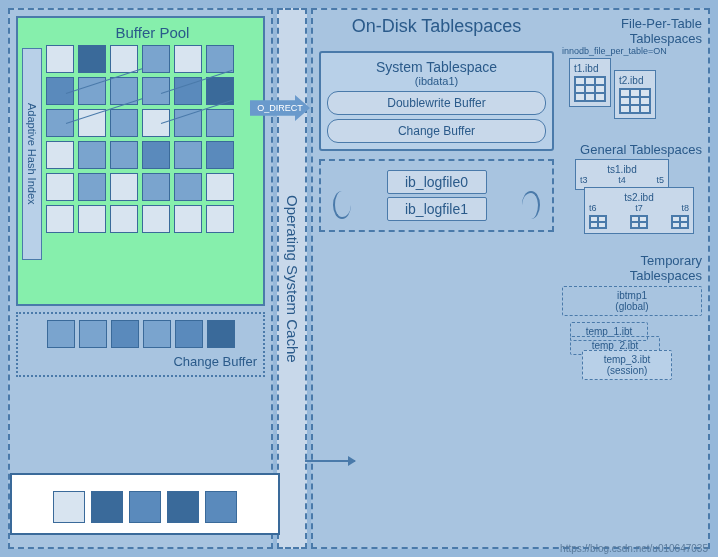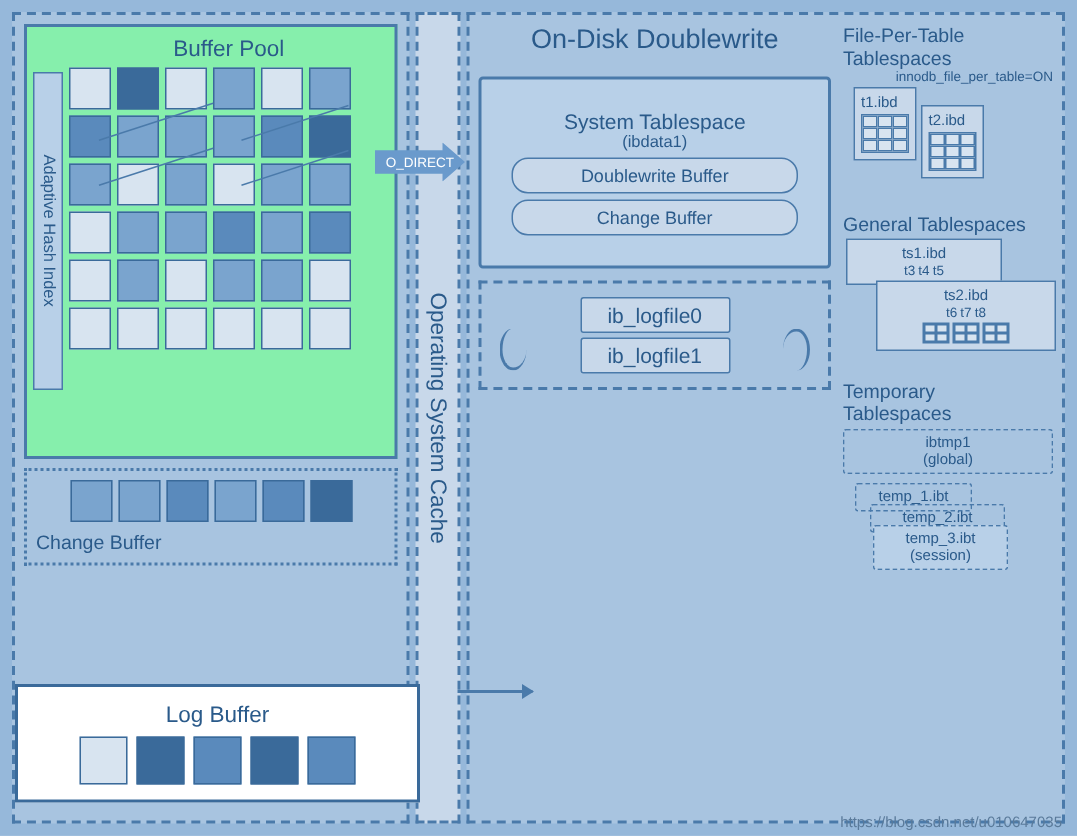--- a/index.html
+++ b/index.html
@@ -1,68 +1,68 @@
 <!DOCTYPE html>
 <html><head>
 <meta charset="utf-8">
 <style>
 *{box-sizing:border-box;margin:0;padding:0;font-family:Arial,sans-serif}
 body{background:#96b8da;width:718px;height:557px;position:relative;overflow:hidden}
 .main{display:flex;padding:8px;gap:4px;height:100%}
 .section-title{font-size:18px;color:#2a5a8a;text-align:center;margin-bottom:6px}
 .subsection-title{font-size:15px;color:#2a5a8a;text-align:center;margin-bottom:4px}
-.small-title{font-size:13px;color:#2a5a8a;text-align:left}
-.tiny-text{font-size:9px;color:#2a5a8a;text-align:right}
+.small-title{font-size:13px;color:#2a5a8a;text-align:right}
+.tiny-text{font-size:9px;color:#2a5a8a;text-align:left}
 
 
 .in-memory{width:265px;border:2px dashed #4a7aaa;padding:6px;background:#a8c4e0;position:relative}
 .buffer-pool{border:2px solid #4a7aaa;padding:6px 4px 6px 28px;background:#86efac;position:relative;height:290px}
 .ahi{position:absolute;left:4px;top:30px;width:20px;height:212px;border:1px solid #4a7aaa;background:#b8d0e8;writing-mode:vertical-rl;text-orientation:mixed;font-size:11px;color:#2a5a8a;display:flex;align-items:center;justify-content:center;padding:4px 0}
 .grid{display:grid;grid-template-columns:repeat(6,28px);gap:4px;margin-top:4px;position:relative}
 .cell{width:28px;height:28px;border:1px solid #3a6a9a}
 .c1{background:#d8e4f0}.c2{background:#7aa4ce}.c3{background:#5a8abc}.c4{background:#3a6a9a}
 .arrow-diag{position:absolute;border-top:1px solid #4a7aaa;transform-origin:left;z-index:1}
 .change-buffer{border:2px dotted #4a7aaa;padding:6px;margin-top:6px;background:#a8c4e0}
 .cb-row{display:flex;gap:4px;justify-content:center}
 
 
 .os-cache{width:30px;border:2px dashed #4a7aaa;background:#c8d8ea;writing-mode:vertical-rl;text-orientation:mixed;font-size:15px;color:#2a5a8a;display:flex;align-items:center;justify-content:center;position:relative}
 
 
 .on-disk{flex:1;border:2px dashed #4a7aaa;padding:6px;background:#a8c4e0;display:flex;gap:8px}
 .on-disk-left{flex:1;display:flex;flex-direction:column;gap:8px}
 .on-disk-right{width:140px;display:flex;flex-direction:column;gap:6px}
-.box{border:2px solid #4a7aaa;background:#b8d0e8;padding:20px;border-radius:3px}
+.box{border:2px solid #4a7aaa;background:#b8d0e8;padding:6px;border-radius:3px}
 .box-title{font-size:14px;color:#2a5a8a;text-align:center}
 .box-sub{font-size:11px;color:#2a5a8a;text-align:center}
 .inner-box{border:1.5px solid #4a7aaa;background:#c8d8ea;padding:4px;border-radius:11px;margin-top:4px;font-size:12px;color:#2a5a8a;text-align:center}
 .undo-grid{display:grid;grid-template-columns:1fr 1fr;gap:4px}
 .undo-box{border:1.5px solid #4a7aaa;background:#c8d8ea;padding:3px;font-size:10px;color:#2a5a8a;text-align:center;border-radius:2px}
 .redo{border:2px dashed #4a7aaa;padding:6px;position:relative}
 .redo-file{border:1.5px solid #4a7aaa;background:#c8d8ea;padding:3px;font-size:14px;text-align:center;margin:3px auto;width:100px;border-radius:2px;color:#2a5a8a}
 .cycle-arrow{position:absolute;width:18px;height:28px;border:2px solid #4a7aaa;border-radius:50%}
 .cycle-l{left:12px;top:30px;border-right:transparent;border-top:transparent}
 .cycle-r{right:12px;top:30px;border-left:transparent;border-bottom:transparent}
 
 
 .ibd-file{border:1.5px solid #4a7aaa;background:#c8d8ea;padding:4px;font-size:10px;color:#2a5a8a;display:inline-block;margin:2px}
 .table-icon{display:grid;grid-template-columns:repeat(3,10px);grid-template-rows:repeat(3,8px);border:1px solid #4a7aaa;margin-top:2px}
 .table-icon div{border:0.5px solid #4a7aaa;background:#d8e4f0}
 .fpt-wrap{position:relative;height:80px}
 .fpt1{position:absolute;left:5px;top:0}
 .fpt2{position:absolute;left:50px;top:12px}
 .gts-wrap{position:relative;height:90px}
-.gts1{position:absolute;left:0;top:0;width:104px}
-.gts2{position:absolute;left:20px;top:28px;width:120px}
-.gts-tables{display:flex;gap:2px;justify-content:center}
+.gts1{position:absolute;left:11px;top:0;width:94px}
+.gts2{position:absolute;left:20px;top:28px;width:110px}
+.gts-tables{display:flex;gap:14px;justify-content:space-between}
 .mini-t{font-size:9px;color:#2a5a8a}
 .temp-box{border:1.5px dashed #4a7aaa;padding:3px;font-size:10px;text-align:center;color:#2a5a8a;margin:3px 0;border-radius:2px}
 .temp-stack{position:relative;height:60px}
 .ts1{position:absolute;top:0;left:8px;width:78px}
-.ts2{position:absolute;top:14px;left:18px;width:90px}
+.ts2{position:absolute;top:14px;left:8px;width:90px}
 .ts3{position:absolute;top:28px;left:20px;width:90px}
 
 
 .log-buffer{position:absolute;left:10px;bottom:22px;width:270px;background:#fff;border:2px solid #3a6a9a;padding:10px;z-index:10}
 .lb-row{display:flex;gap:6px;justify-content:center;margin-top:6px}
 .lb-cell{width:32px;height:32px;border:1px solid #3a6a9a}
 
 
 .odirect{position:absolute;left:250px;top:95px;width:60px;height:26px;background:#6a9acc;display:flex;align-items:center;justify-content:center;font-size:9px;color:#fff;clip-path:polygon(0 20%,75% 20%,75% 0,100% 50%,75% 100%,75% 80%,0 80%);z-index:5}
 .redo-arrow{position:absolute;left:305px;top:460px;width:50px;height:2px;background:#4a7aaa;z-index:5}
@@ -131,21 +131,21 @@
           <div class="cell c4"></div>
       </div>
       <div class="small-title" style="margin-top:6px">Change Buffer</div>
     </div>
   </div>
 
   <div class="os-cache">Operating System Cache</div>
 
   <div class="on-disk">
     <div class="on-disk-left">
-      <div class="section-title">On-Disk Doublewrite</div>
+      <div class="section-title">On-Disk Tablespaces</div>
       <div class="box">
         <div class="box-title">System Tablespace</div>
         <div class="box-sub">(ibdata1)</div>
         <div class="inner-box">Doublewrite Buffer</div>
         <div class="inner-box">Change Buffer</div>
       </div>
       <div class="redo">
         <div class="redo-file">ib_logfile0</div>
         <div class="redo-file">ib_logfile1</div>
         <div class="cycle-arrow cycle-l"></div>
@@ -235,21 +235,20 @@
 (session)</div>
         </div>
       </div>
     </div>
   </div>
 </div>
 
 <div class="odirect">O_DIRECT</div>
 
 <div class="log-buffer">
-  <div class="subsection-title" style="color:#2a5a8a">Log Buffer</div>
   <div class="lb-row">
     <div class="lb-cell c1"></div>
       <div class="lb-cell c4"></div>
       <div class="lb-cell c3"></div>
       <div class="lb-cell c4"></div>
       <div class="lb-cell c3"></div>
   </div>
 </div>
 <div class="redo-arrow"></div>
 

